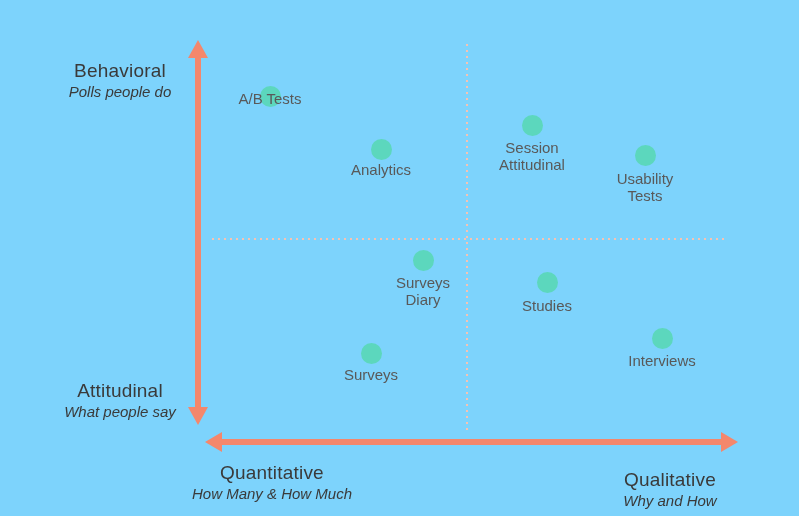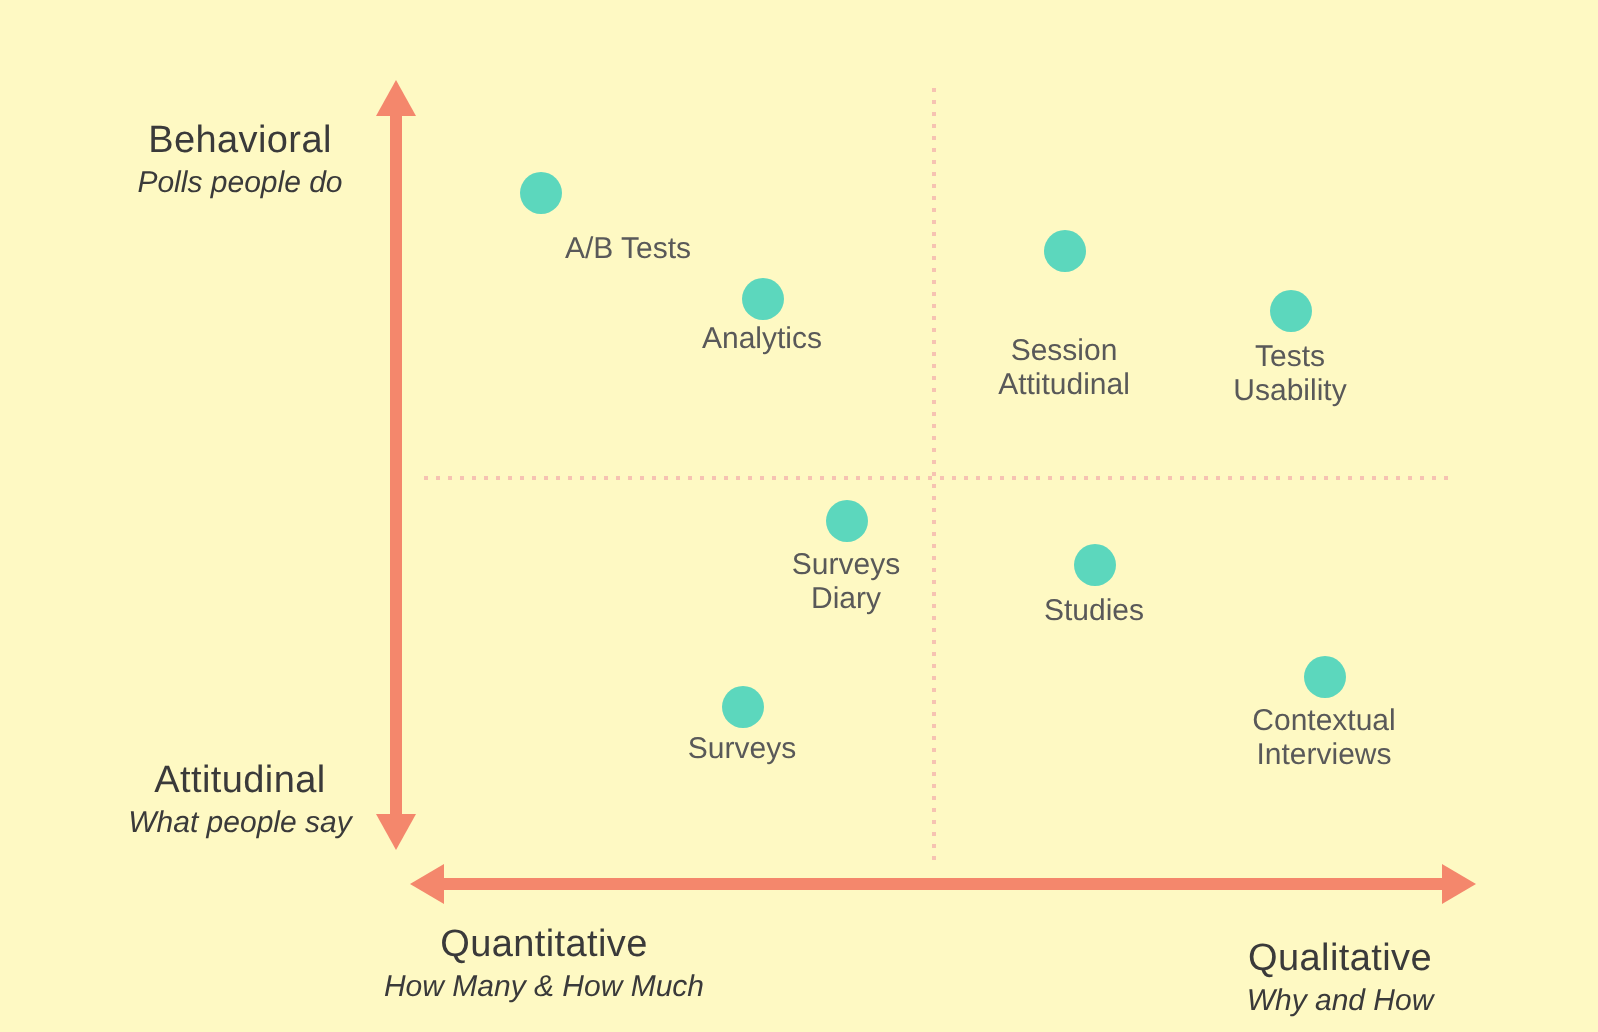--- a/index.html
+++ b/index.html
@@ -1,20 +1,20 @@
 <!DOCTYPE html>
 <html style="--arrow: #f4876c; --dotted: #f6c3b2; --dot: #5cd7bd; --axis-text: #3a3a3a; --method-text: #595959;"><head>
 <meta charset="utf-8">
 <style>
   html, body { margin: 0; padding: 0; background: #ffffff; }
   .stage {
     position: relative;
     width: 799px;
     height: 516px;
-    background: #fef9c3;
+    background: #7dd3fc;
     overflow: hidden;
     font-family: "Liberation Sans", sans-serif;
   }
   
   .axis-line { position: absolute; background: var(--arrow); }
   .v-line { left: 195px; top: 54px; width: 6px; height: 356px; }
   .h-line { left: 219px; top: 439px; width: 503px; height: 6px; }
   
   .ah { position: absolute; width: 0; height: 0; }
   .ah-up    { left: 188px; top: 40px;  border-left: 10px solid transparent; border-right: 10px solid transparent; border-bottom: 18px solid var(--arrow); }
@@ -77,50 +77,49 @@
     <div class="axis-title">Qualitative</div>
     <div class="axis-sub">Why and How</div>
   </div>
   <div class="axis-label lbl-quantitative">
     <div class="axis-title">Quantitative</div>
     <div class="axis-sub">How Many &amp; How Much</div>
   </div>
 
   <div>
       <span class="dot" style="left: 259.5px; top: 85.5px;"></span>
-      <div class="method-label" style="left: 195px; top: 116px; padding-left: 44px;">
+      <div class="method-label" style="left: 195px; top: 90px;">
         <span>A/B Tests</span>
       </div>
       <span class="dot" style="left: 370.5px; top: 138.5px;"></span>
       <div class="method-label" style="left: 306px; top: 161px;">
         <span>Analytics</span>
       </div>
       <span class="dot" style="left: 521.5px; top: 114.5px;"></span>
-      <div class="method-label" style="left: 457px; top: 139px; margin-top: 28px;">
+      <div class="method-label" style="left: 457px; top: 139px;">
         <span>Session</span>
         <span>Attitudinal</span>
       </div>
       <span class="dot" style="left: 634.5px; top: 144.5px;"></span>
       <div class="method-label" style="left: 570px; top: 170px;">
+        <span>Usability</span>
         <span>Tests</span>
-        <span>Usability</span>
       </div>
       <span class="dot" style="left: 412.5px; top: 249.5px;"></span>
       <div class="method-label" style="left: 348px; top: 274px;">
         <span>Surveys</span>
         <span>Diary</span>
       </div>
       <span class="dot" style="left: 536.5px; top: 271.5px;"></span>
       <div class="method-label" style="left: 472px; top: 297px;">
         <span>Studies</span>
       </div>
       <span class="dot" style="left: 360.5px; top: 342.5px;"></span>
       <div class="method-label" style="left: 296px; top: 366px;">
         <span>Surveys</span>
       </div>
       <span class="dot" style="left: 651.5px; top: 327.5px;"></span>
       <div class="method-label" style="left: 587px; top: 352px;">
-        <span>Contextual</span>
         <span>Interviews</span>
       </div>
     </div>
 
 </div>
 
 </body></html>

